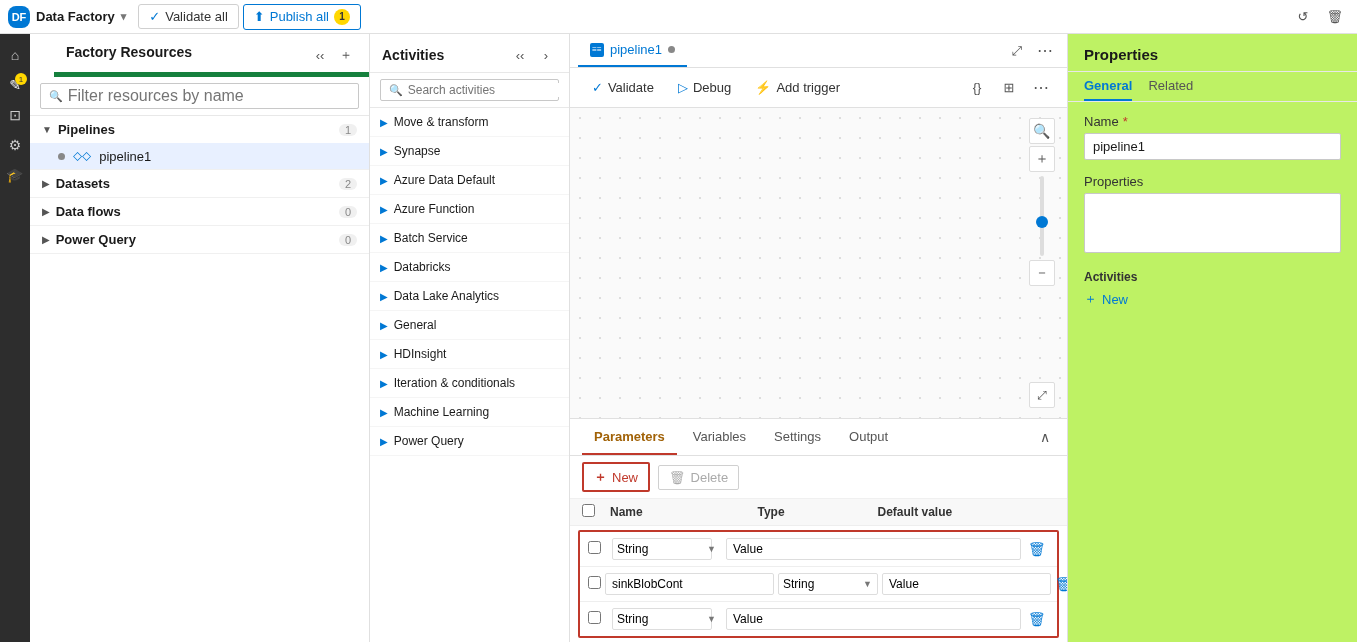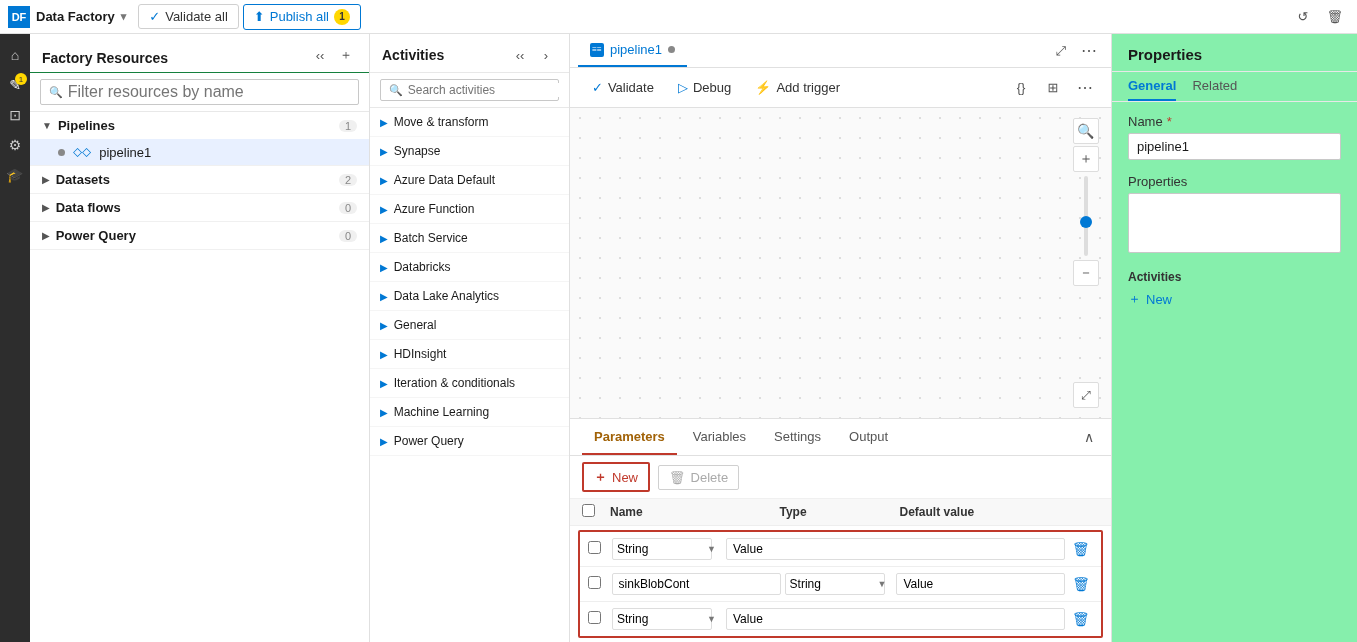--- a/index.html
+++ b/index.html
@@ -22,21 +22,21 @@
       gap: 6px;
       font-size: 14px;
       font-weight: 600;
       color: #1a1a1a;
       margin-right: 8px;
     }
     .brand-icon {
       width: 22px;
       height: 22px;
       background: #0078d4;
-      border-radius: 0;
+      border-radius: 8px;
       display: flex;
       align-items: center;
       justify-content: center;
       color: white;
       font-size: 11px;
       font-weight: bold;
     }
     .topbar-btn {
       display: flex;
       align-items: center;
@@ -131,23 +131,24 @@
       width: 340px;
       background: #fff;
       border-right: 1px solid #e0e0e0;
       display: flex;
       flex-direction: column;
       flex-shrink: 0;
     }
     .factory-header {
       padding: 10px 12px 6px;
       display: flex;
-      align-items: flex-end;
+      align-items: flex-start;
       justify-content: space-between;
-      border-bottom: 1px solid #15803d;
+      border-bottom: 5px solid #15803d;
+      margin-left: 24px;
     }
     .factory-title {
       font-size: 14px;
       font-weight: 700;
       color: #1a1a1a;
     }
     .factory-header-icons {
       display: flex;
       gap: 4px;
     }
@@ -547,22 +548,22 @@
       display: flex;
       align-items: center;
       justify-content: center;
       cursor: pointer;
       color: #0078d4;
       font-size: 14px;
     }
 
     
     .properties-panel {
-      width: 246px;
-      background: #86efac;
+      width: 290px;
+      background: #bef264;
       border-left: 1px solid #e0e0e0;
       display: flex;
       flex-direction: column;
       flex-shrink: 0;
     }
     .properties-header {
       padding: 12px 16px 8px;
       font-size: 15px;
       font-weight: 700;
       color: #1a1a1a;

